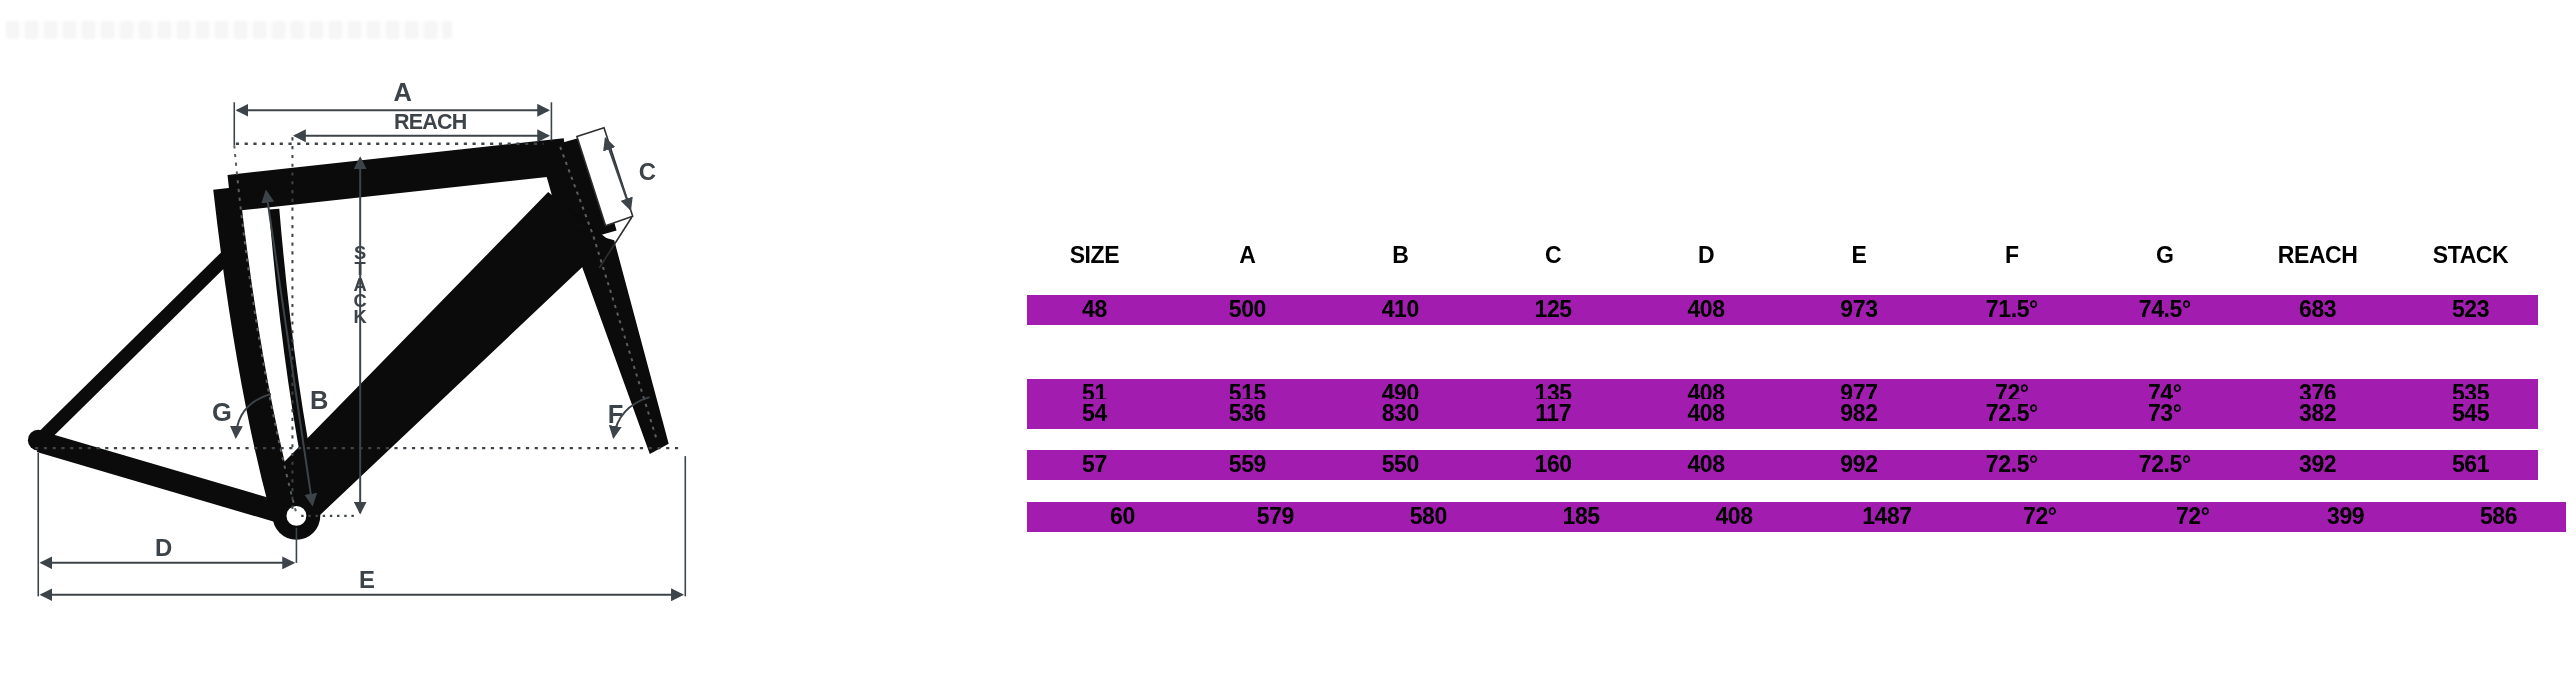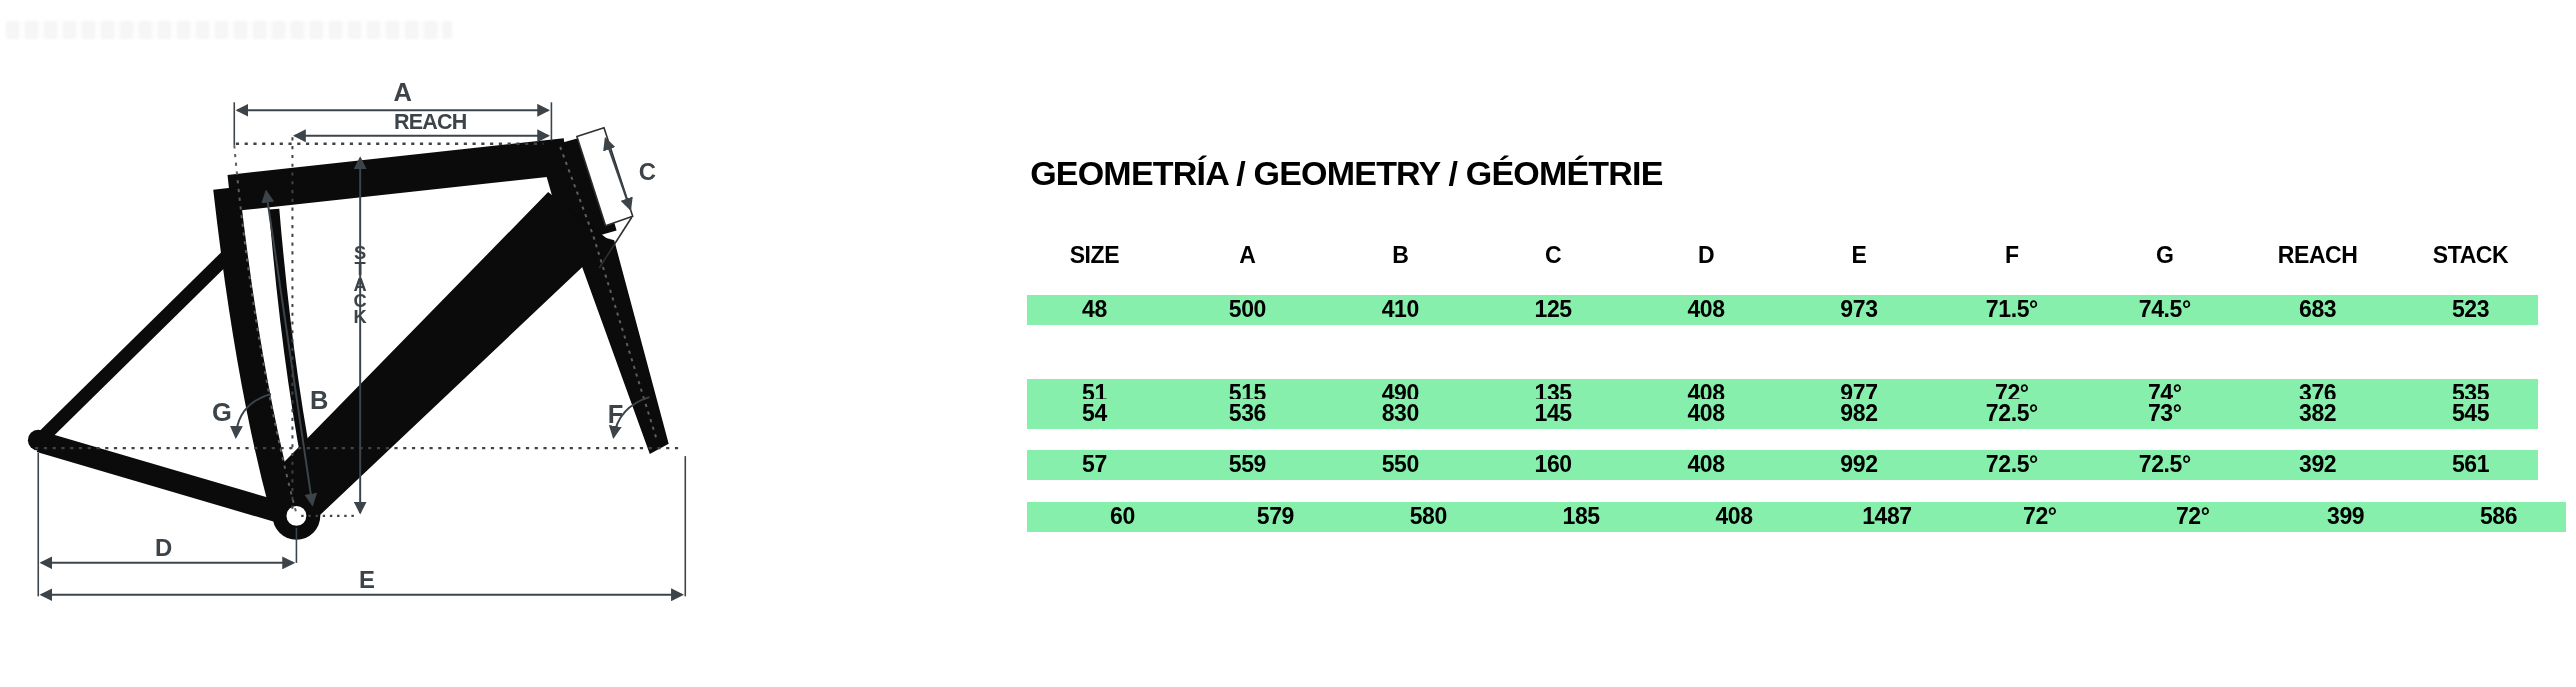--- a/index.html
+++ b/index.html
@@ -35,21 +35,21 @@
     position:absolute;left:3.2px;top:0;
     font-size:34px;font-weight:bold;letter-spacing:-0.8px;white-space:nowrap;
   }
   .geo-row{
     position:absolute;left:0;width:100%;height:29.5px;
     display:grid;grid-template-columns:repeat(10,1fr);
     align-items:center;text-align:center;
     font-size:23px;font-weight:bold;letter-spacing:-0.4px;gap:18px;
   }
   .geo-head{top:88px;height:27px;background:transparent;}
-  .geo-band{background:#86efac;}
+  .geo-band{background:#a21caf;}
 </style>
 </head>
 <body>
 
 <div class="watermark"></div>
 
 <div class="diagram">
   <svg viewBox="0 0 950 820">
     <defs>
       <marker id="ah" viewBox="0 0 10 10" refX="8.5" refY="5" markerWidth="6.5" markerHeight="6.5" orient="auto-start-reverse">
@@ -139,21 +139,20 @@
   <div class="stack-label">
       <span>S</span>
       <span>T</span>
       <span>A</span>
       <span>C</span>
       <span>K</span>
     </div>
 </div>
 
 <div class="geo">
-  <div class="geo-title">GEOMETRÍA / GEOMETRY / GÉOMÉTRIE</div>
   <div class="geo-row geo-head">
       <div>SIZE</div>
       <div>A</div>
       <div>B</div>
       <div>C</div>
       <div>D</div>
       <div>E</div>
       <div>F</div>
       <div>G</div>
       <div>REACH</div>
@@ -181,21 +180,21 @@
         <div>977</div>
         <div>72°</div>
         <div>74°</div>
         <div>376</div>
         <div>535</div>
       </div>
       <div class="geo-row geo-band" style="top: 245px;">
         <div>54</div>
         <div>536</div>
         <div>830</div>
-        <div>145</div>
+        <div>117</div>
         <div>408</div>
         <div>982</div>
         <div>72.5°</div>
         <div>73°</div>
         <div>382</div>
         <div>545</div>
       </div>
       <div class="geo-row geo-band" style="top: 296px;">
         <div>57</div>
         <div>559</div>

